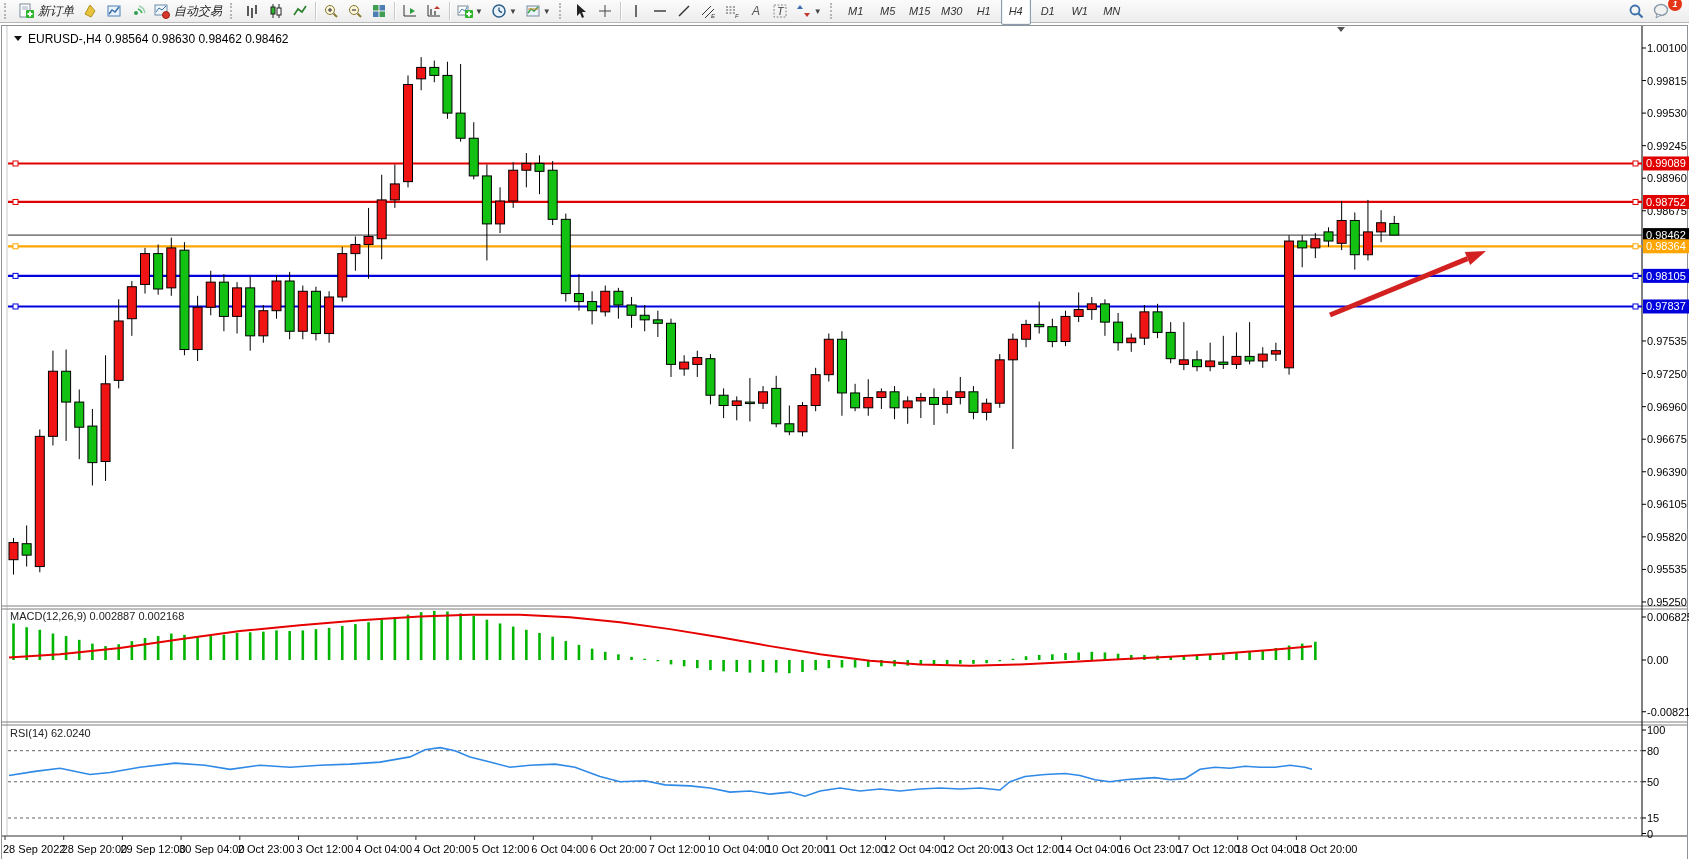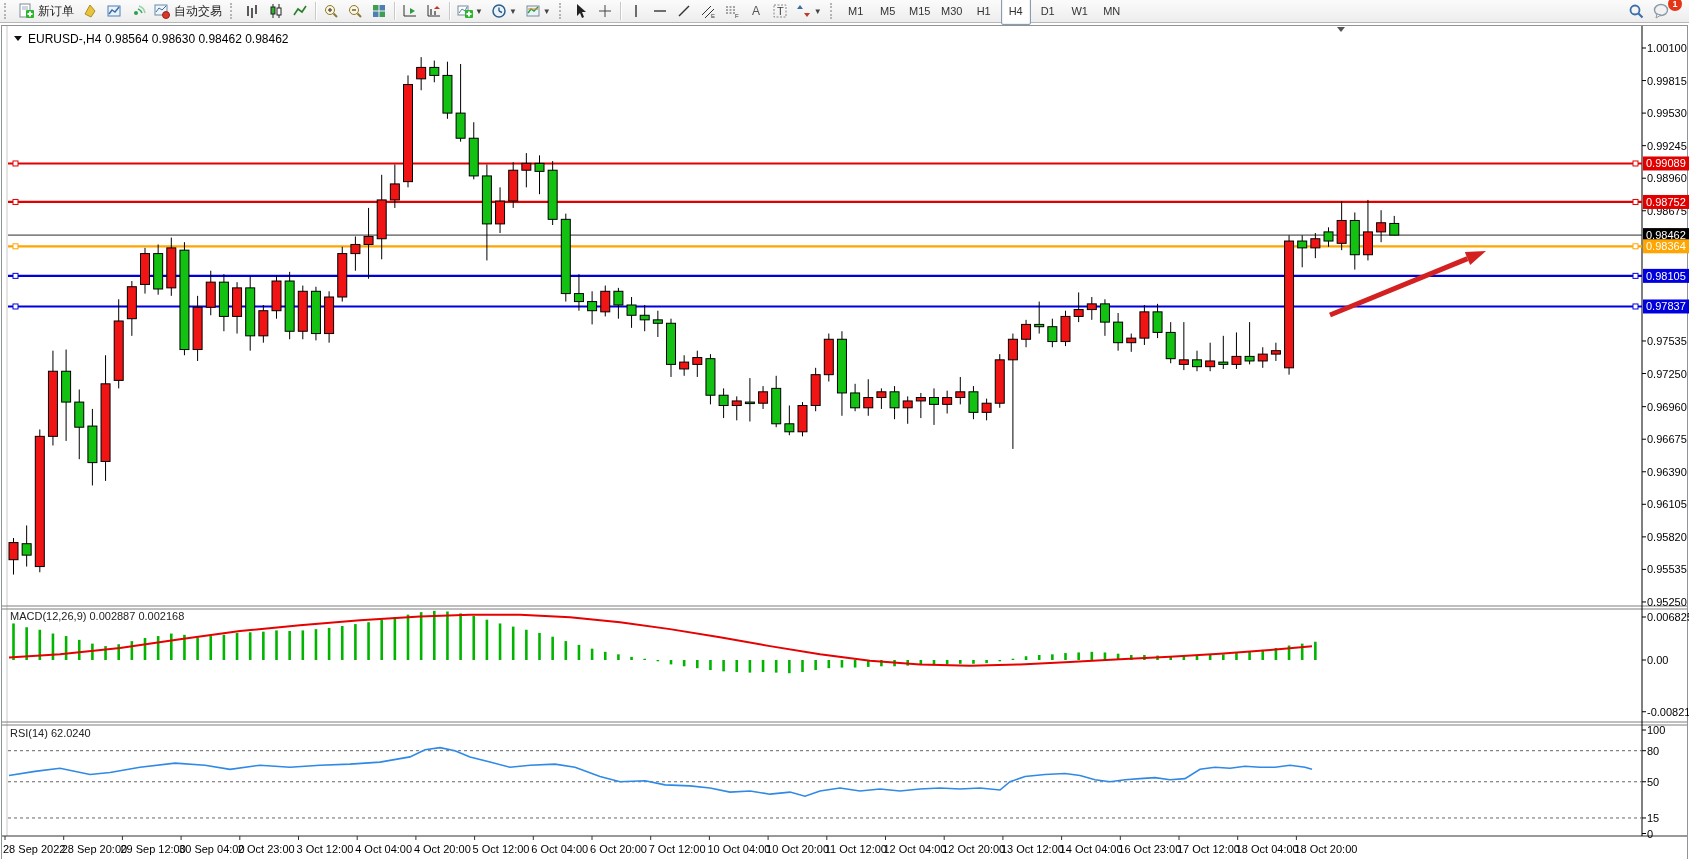--- a/index.html
+++ b/index.html
@@ -1,19 +1,19 @@
 <!DOCTYPE html>
 <html><head>
 <meta charset="utf-8">
 <style>
   html,body{margin:0;padding:0;background:#ffffff;width:1689px;height:859px;overflow:hidden;
     font-family:"Liberation Sans",sans-serif;-webkit-font-smoothing:none;}
   
   .toolbar{position:absolute;top:0;left:0;width:1689px;height:22px;background:linear-gradient(#fbfbfb,#ededed);
-    border-bottom:1px solid #b7b7b7;display:flex;align-items:center;white-space:nowrap;z-index:5;}
+    border-bottom:1px solid #b7b7b7;display:flex;align-items:center;white-space:nowrap;z-index:5;font-style:italic;}
   .grip{width:5px;height:16px;margin:0 3px 0 4px;border-left:2px dotted #b5b5b5;}
   .vsep{width:1px;height:18px;background:#c9c9c9;margin:0 3px;box-shadow:1px 0 0 #ffffff;}
   .tbtn{display:inline-flex;align-items:center;height:20px;padding:0 3px;border:1px solid transparent;border-radius:2px;}
   .tbtn .lbl{font-size:12px;color:#1d1d1d;margin-left:4px;}
   .caret{font-size:8px;color:#444;margin-left:2px;}
   .tfbtn{display:inline-flex;align-items:center;justify-content:center;height:18px;min-width:22px;padding:4px 3px;
     font-size:11px;color:#333;border:1px solid transparent;border-radius:2px;margin:0 1px;}
   .tfbtn.active{background:#ffffff;border:1px solid #8a9cad;box-shadow:inset 0 0 2px #c2cdd6;}
   .spacer{flex:1;}
   .chatwrap{position:relative;margin-right:14px;}

